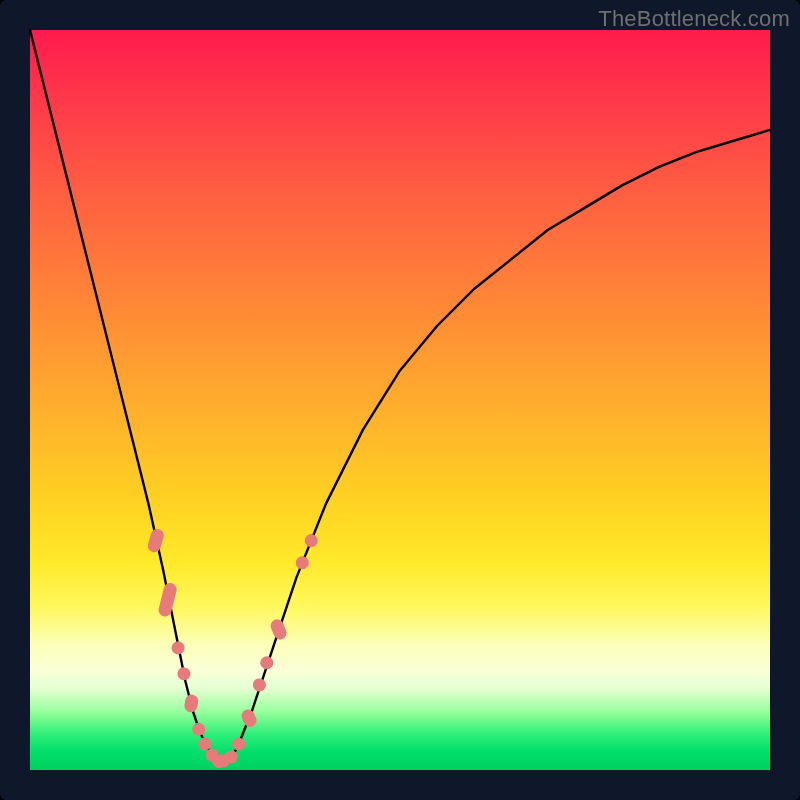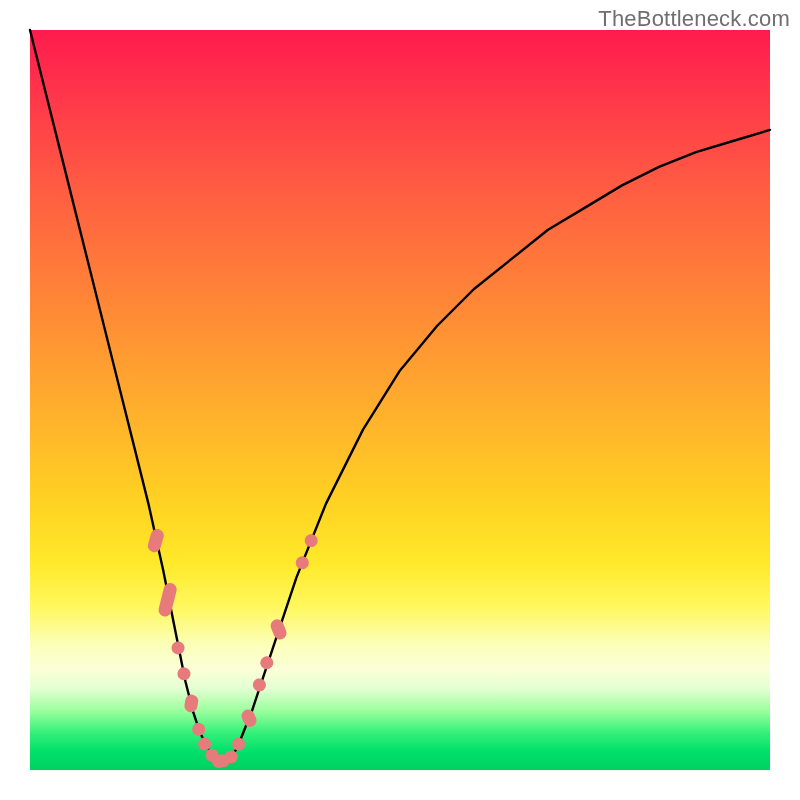--- a/index.html
+++ b/index.html
@@ -7,21 +7,22 @@
     padding: 0;
     width: 800px;
     height: 800px;
     background: #000;
     overflow: hidden;
     font-family: Arial, Helvetica, sans-serif;
   }
   .frame {
     position: absolute;
     inset: 0;
-    background: #ffffff;
+    background: #0f172a;
+    border-radius: 6px;
   }
   .plot-bg {
     position: absolute;
     left: 30px;
     top: 30px;
     width: 740px;
     height: 740px;
     
     background: linear-gradient(
       to bottom,

